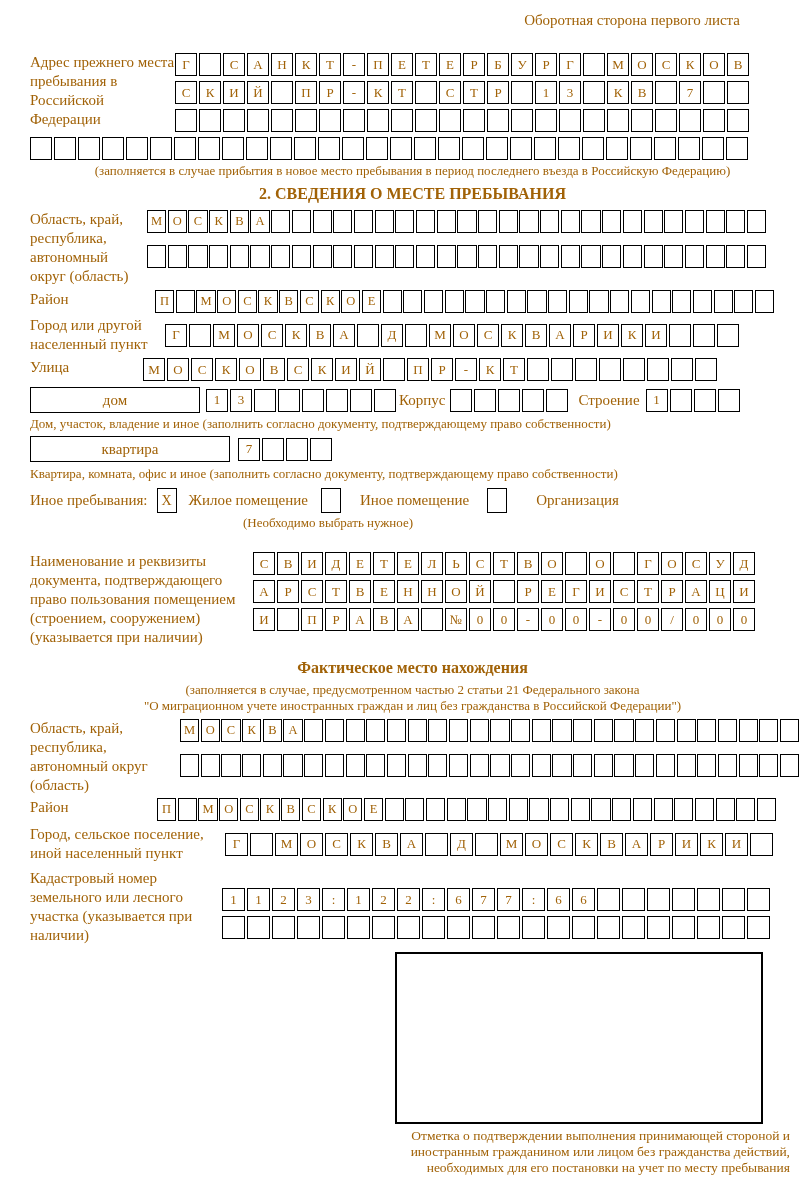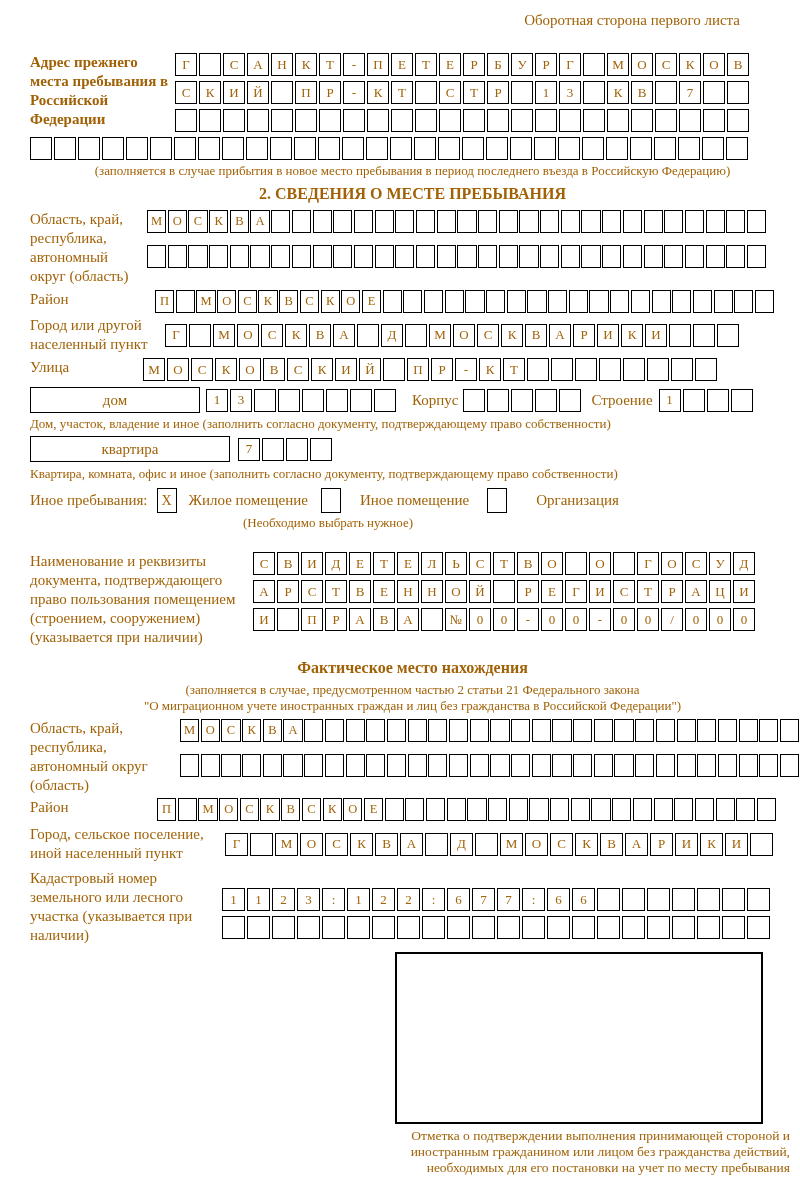--- a/index.html
+++ b/index.html
@@ -11,21 +11,21 @@
     font-family:"Liberation Serif","DejaVu Serif",serif;
     padding:12px 5px 0 30px;
     overflow:hidden;
   }
   .corner{ text-align:right; padding-right:55px; font-size:15px; }
 
   .flexrow{ display:flex; align-items:flex-start; }
   .vcenter{ align-items:center; }
   .label{ font-size:15px; line-height:19px; flex-shrink:0; }
 
-  .w145{width:145px;font-weight:bold;} .w117{width:117px;} .w125{width:125px;}
+  .w145{width:145px;} .w117{width:117px;} .w125{width:125px;}
   .w135{width:135px;} .w113{width:113px;} .w223{width:223px;}
   .w150{width:150px;} .w127{width:127px;} .w195{width:195px;} .w192{width:192px;}
 
   .cellcol{ display:flex; flex-direction:column; row-gap:12px; }
   .cellcol.tight{ row-gap:5px; }
   .cells{ display:flex; flex-shrink:0; }
   .cell{
     box-sizing:border-box;
     border:1.6px solid #000;
     height:23px; display:flex; align-items:center; justify-content:center;
@@ -360,21 +360,21 @@
     <div class="cells sz22" style="margin-left:6px;">
         <span class="cell">1</span>
         <span class="cell">3</span>
         <span class="cell"></span>
         <span class="cell"></span>
         <span class="cell"></span>
         <span class="cell"></span>
         <span class="cell"></span>
         <span class="cell"></span>
       </div>
-    <div class="inline-label" style="margin-left:16px;text-align:right;">Корпус</div>
+    <div class="inline-label" style="margin-left:3px;text-align:right;">Корпус</div>
     <div class="cells sz22" style="margin-left:5px;">
         <span class="cell"></span>
         <span class="cell"></span>
         <span class="cell"></span>
         <span class="cell"></span>
         <span class="cell"></span>
       </div>
     <div class="inline-label" style="margin-left:10px;">Строение</div>
     <div class="cells sz22" style="margin-left:6px;">
         <span class="cell">1</span>

